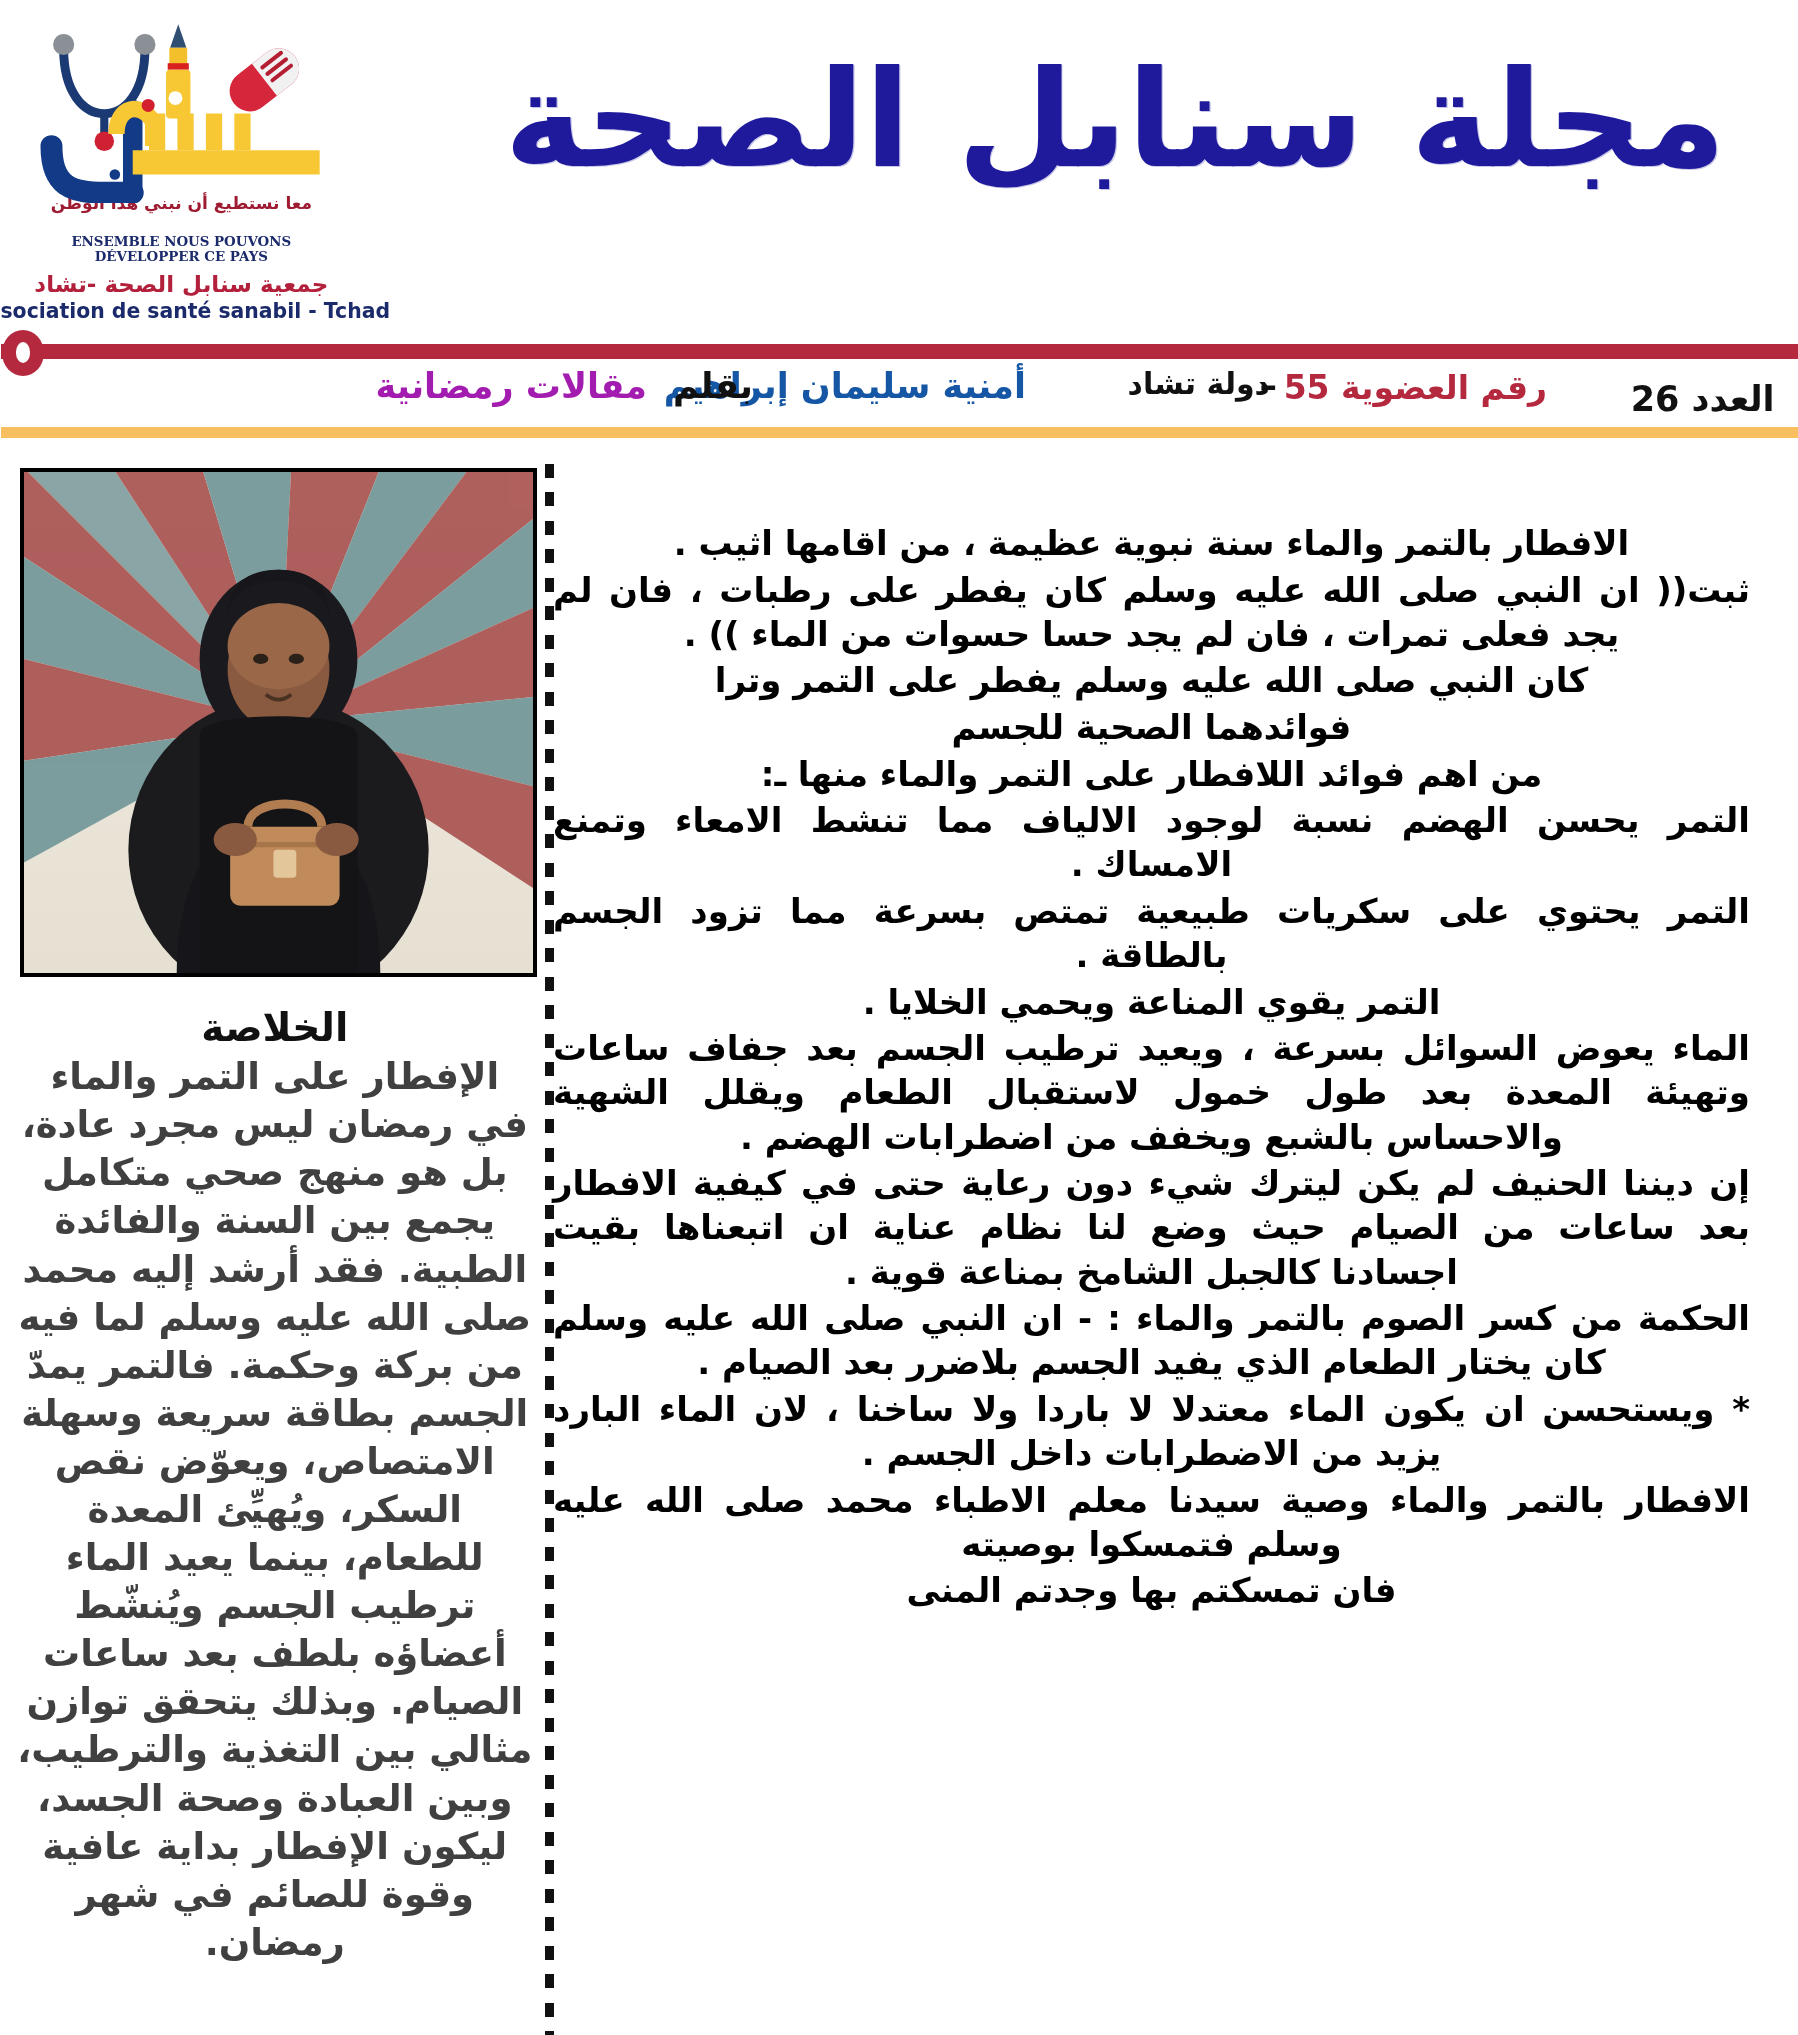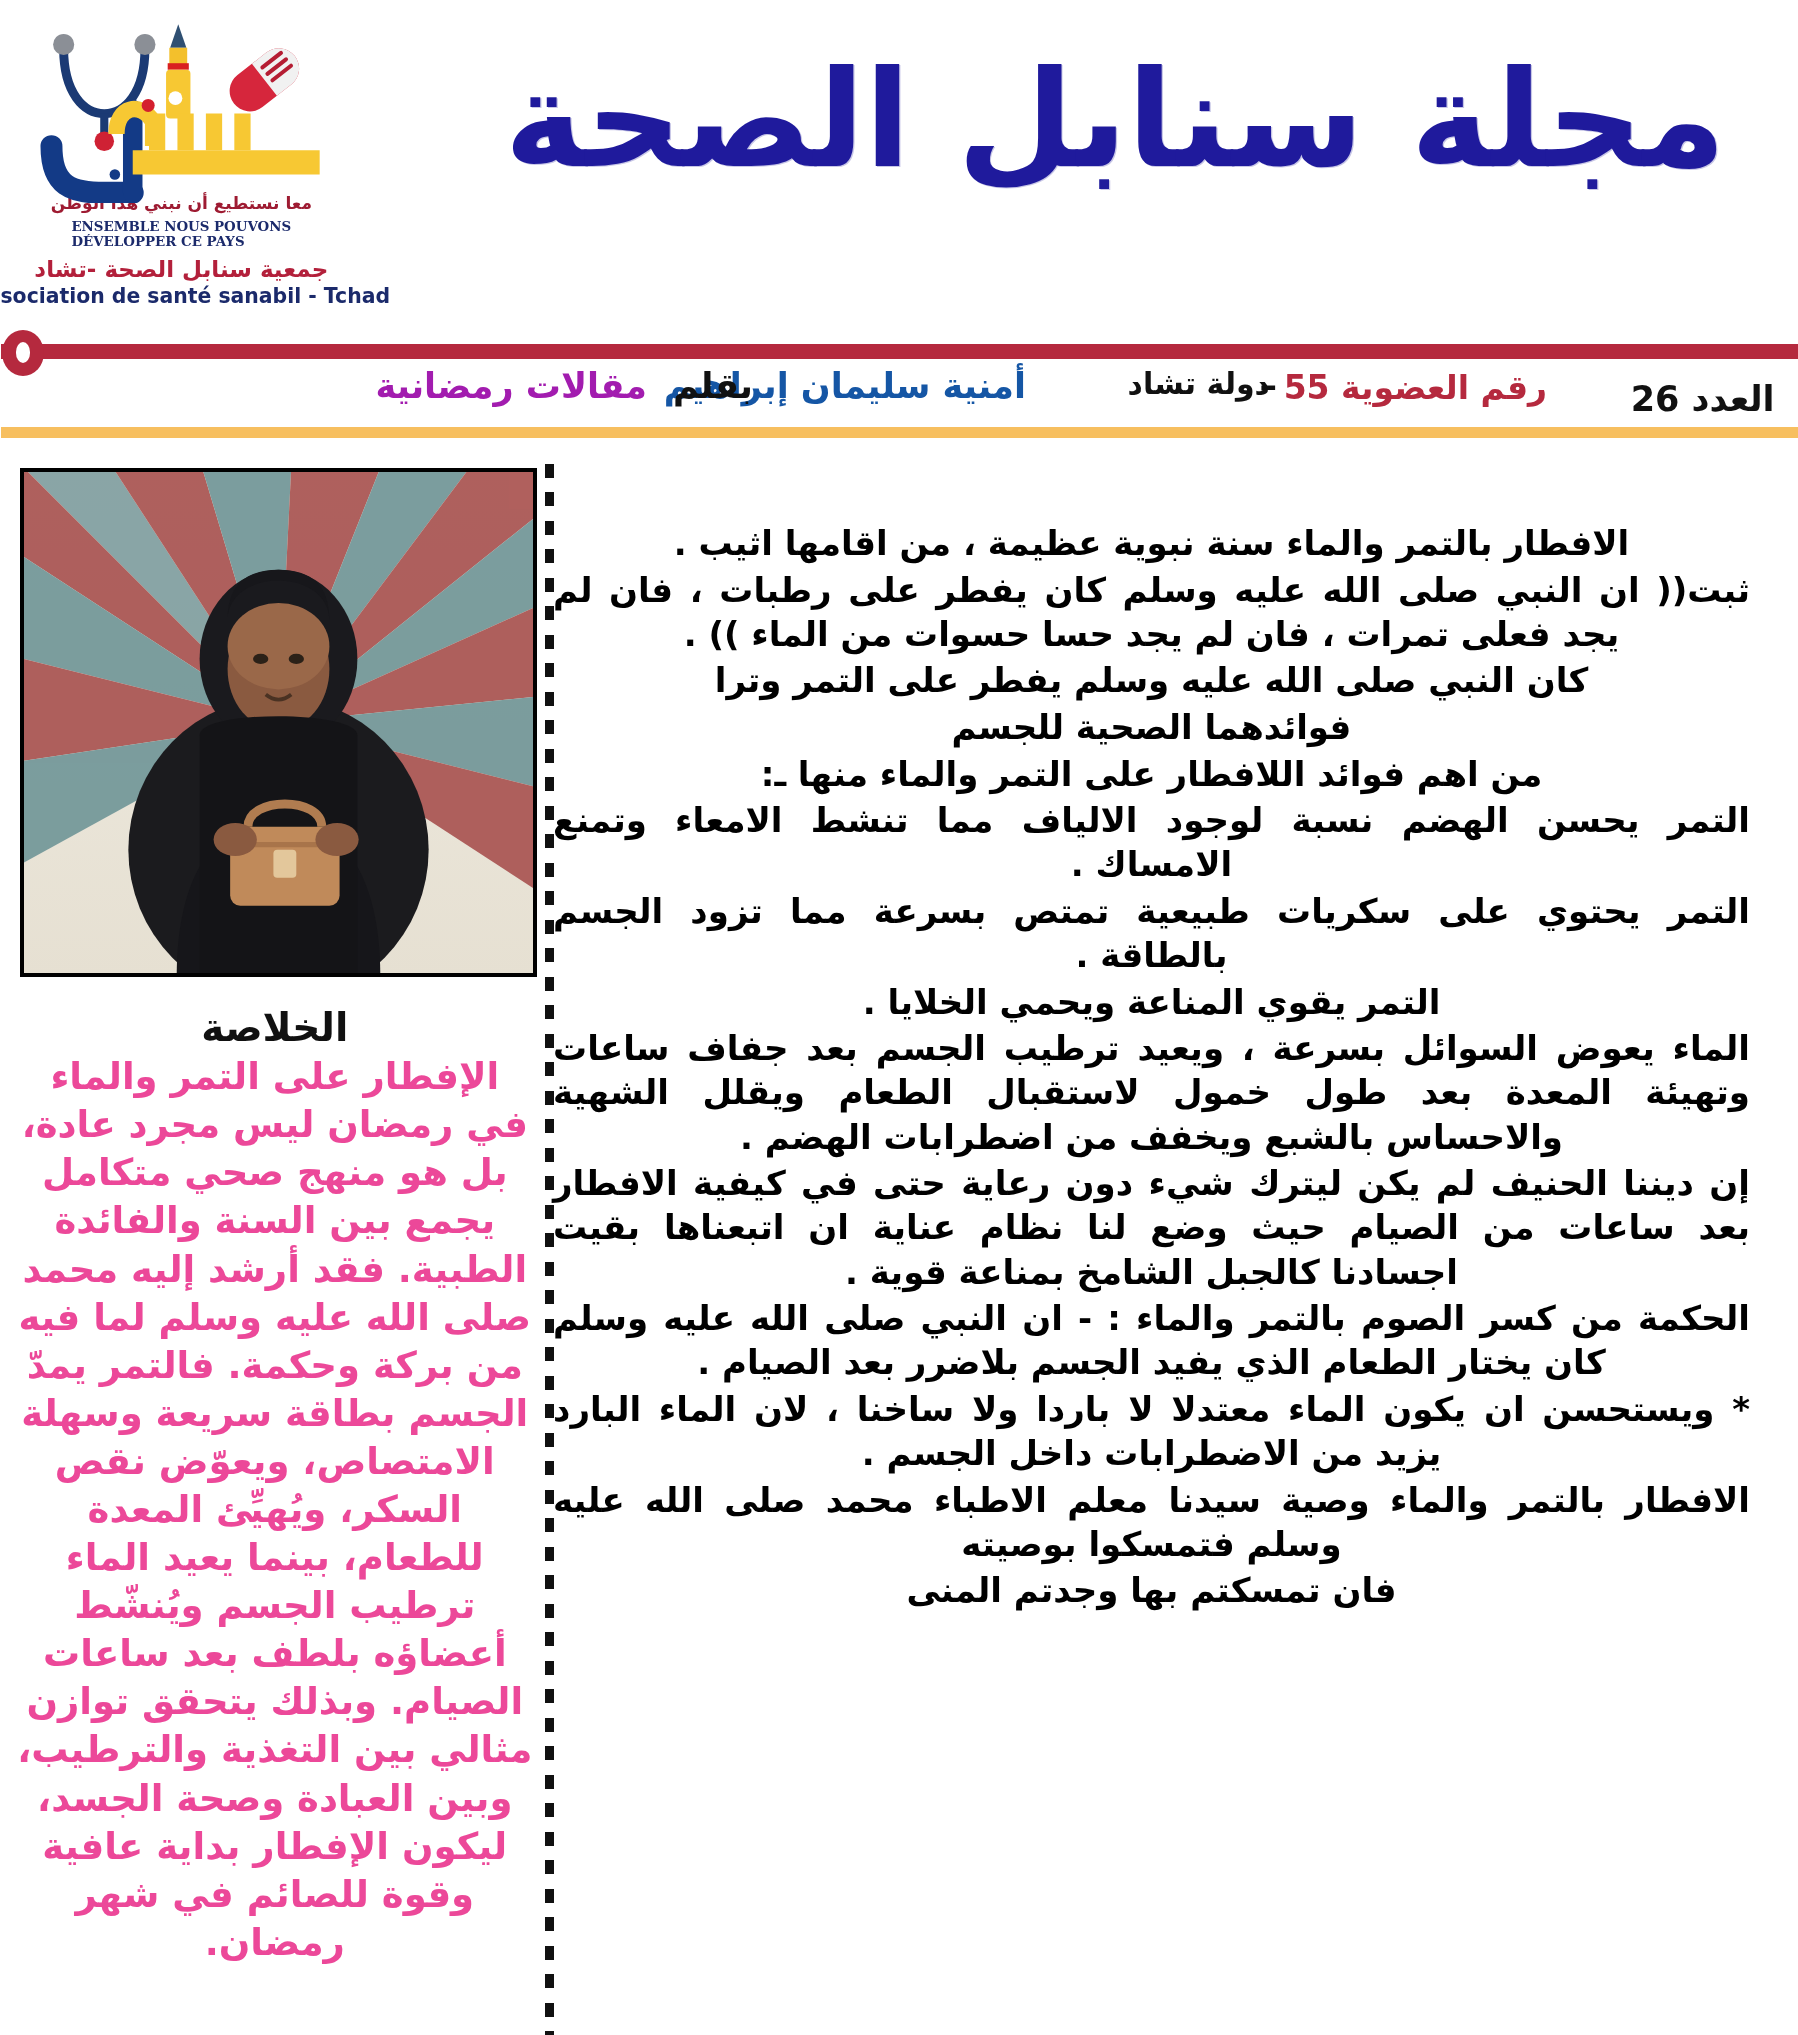--- a/index.html
+++ b/index.html
@@ -20,21 +20,21 @@
     display:flex;flex-direction:column;align-items:center;justify-content:flex-start;
   }
   .logo-art{position:relative;width:293px;height:191px;}
   .logo-svg{width:293px;height:191px;display:block;}
   .logo-tag-ar{
     font-size:17px;color:#9e1b32;font-weight:bold;margin-top:-10.6px;
     letter-spacing:-0.4px;white-space:nowrap;
   }
   .logo-tag-fr{
     font-size:13.4px;color:#1b2a6b;font-weight:bold;line-height:1.15;
-    text-align:left;margin-top:6px;font-family:"DejaVu Serif","Liberation Serif",serif;
+    text-align:center;margin-top:21px;font-family:"DejaVu Serif","Liberation Serif",serif;
   }
   .logo-assoc-ar{
     font-size:23px;color:#b3203b;font-weight:bold;margin-top:6.5px;white-space:nowrap;
   }
   .logo-assoc-fr{
     font-size:20.4px;color:#1b2a6b;font-weight:bold;margin-top:1.6px;white-space:nowrap;
     font-family:"DejaVu Sans","Liberation Sans",sans-serif;
   }
 
   .mag-title{
@@ -87,21 +87,21 @@
   }
 
   .summary-col{
     position:absolute;left:16.3px;top:1004px;width:517px;
     text-align:center;direction:rtl;
   }
   .summary-title{
     font-size:39px;font-weight:bold;color:#111;line-height:1.22;margin:0 0 1.6px 0;
   }
   .summary-body{
-    font-size:37px;font-weight:bold;color:#ec4899;line-height:1.30;margin:0;
+    font-size:37px;font-weight:bold;color:#404040;line-height:1.30;margin:0;
   }
 
   .article-col{
     position:absolute;right:49px;top:521px;width:1197px;direction:rtl;
   }
   .article-title{
     font-size:46px;font-weight:bold;color:#1f9169;text-align:center;
     margin:0 0 23.6px 0;line-height:1.2;letter-spacing:-0.4px;
   }
   .article-p{

